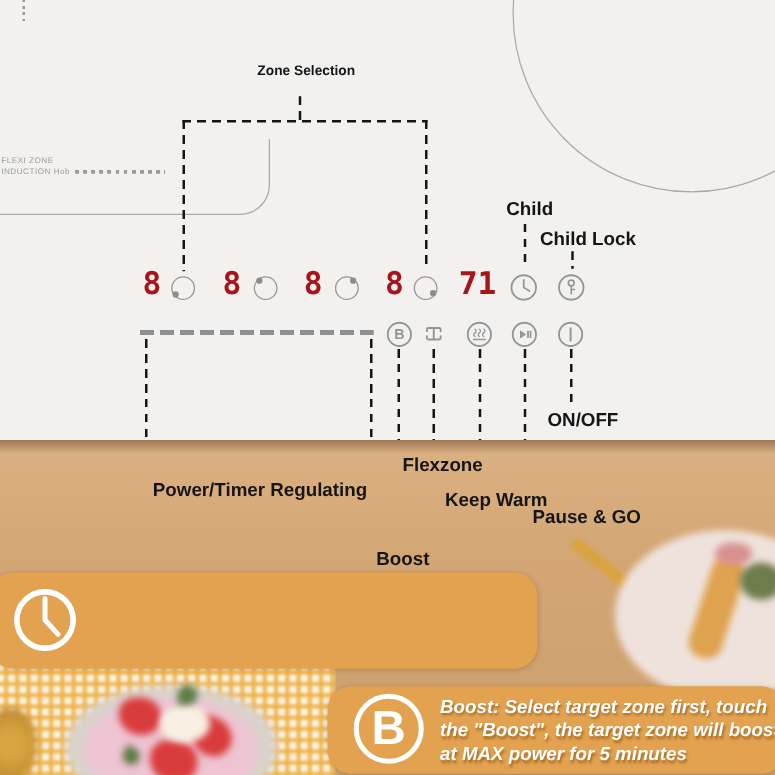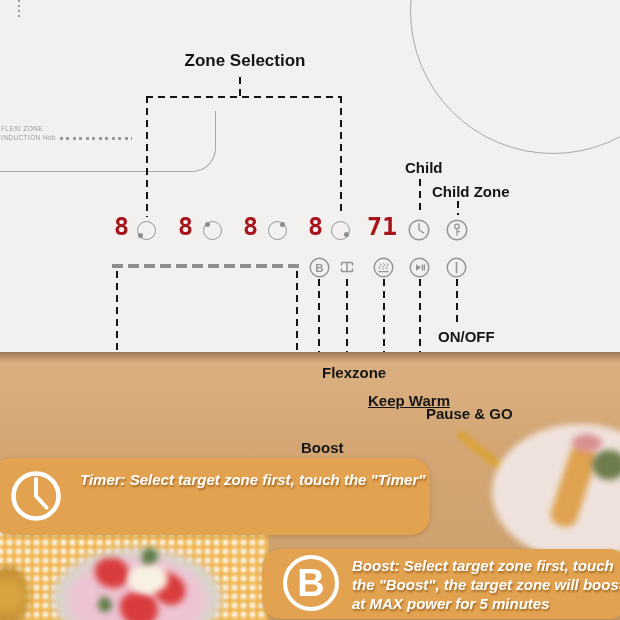--- a/index.html
+++ b/index.html
@@ -27,21 +27,21 @@
   .brand-dots{display:inline-block;width:72px;height:3.5px;margin-left:4px;
     background:repeating-linear-gradient(90deg,#9a9a9a 0 3px,transparent 3px 6.5px);}
 
   
   .vdash{position:absolute;width:2px;
     background:repeating-linear-gradient(180deg,var(--ink) 0 7px,transparent 7px 12px);}
   .hdash{position:absolute;height:2px;
     background:repeating-linear-gradient(90deg,var(--ink) 0 7px,transparent 7px 12px);}
 
   .lbl{position:absolute;color:var(--ink);font-weight:bold;font-size:15px;white-space:nowrap;}
-  .lbl-big{font-size:17px;}
+  .lbl-big{font-size:11px;}
 
   
   .seg{position:absolute;top:214px;font-family:"DejaVu Sans Mono",monospace;
     font-weight:bold;font-size:25px;color:var(--digit);letter-spacing:0px;line-height:1;}
   .zone-btn{position:absolute;top:221px;width:19px;height:19px;border:1.5px solid var(--icongray);
     border-radius:50%;background:transparent;cursor:pointer;}
   .zone-dot{position:absolute;width:5px;height:5px;border-radius:50%;background:#8c8c8c;}
   .dot-bl{left:0px;top:11px;} .dot-tl{left:1px;top:0px;}
   .dot-tr{right:1px;top:0px;} .dot-br{right:0px;top:10px;}
 
@@ -104,21 +104,21 @@
     </div>
 
     <div class="lbl lbl-big" style="left:150px;top:51px;width:190px;text-align:center;">Zone Selection</div>
     <div class="vdash" style="left:239px;top:77px;height:20px;"></div>
     <div class="hdash" style="left:146px;top:96px;width:196px;"></div>
     <div class="vdash" style="left:146px;top:96px;height:121px;"></div>
     <div class="vdash" style="left:340px;top:96px;height:119px;"></div>
 
     <div class="lbl" style="left:405px;top:159px;">Child</div>
     <div class="vdash" style="left:419px;top:179px;height:36px;"></div>
-    <div class="lbl" style="left:432px;top:183px;">Child Zone</div>
+    <div class="lbl" style="left:432px;top:183px;">Child Lock</div>
     <div class="vdash" style="left:457px;top:201px;height:14px;"></div>
 
     <span class="seg" style="left:114px;">8</span>
     <div class="zone-btn" style="left:137px;">
       <span class="zone-dot dot-bl"></span>
       </div>
 
     <span class="seg" style="left:178px;">8</span>
     <div class="zone-btn" style="left:203px;">
       <span class="zone-dot dot-tl"></span>
@@ -222,32 +222,32 @@
     <div class="straw blur3" style="left:95px;top:206px;width:34px;height:30px;"></div>
     <div class="straw blur3" style="left:120px;top:240px;width:38px;height:34px;"></div>
     <div class="straw blur3" style="left:152px;top:222px;width:34px;height:30px;transform:rotate(30deg);"></div>
     <div class="cream blur3"></div>
     <div class="leaf blur3" style="left:142px;top:196px;width:16px;height:16px;"></div>
     <div class="leaf blur3" style="left:98px;top:246px;width:14px;height:14px;transform:rotate(120deg);"></div>
     <div class="gold-spoon blur3"></div>
     <div class="photo-shade"></div>
   </div>
 
+  <div class="lbl" style="left:108px;top:384px;width:200px;text-align:center;">Power/Timer Regulating</div>
   <div class="lbl" style="left:322px;top:364px;">Flexzone</div>
-  <div class="lbl" style="left:368px;top:392px;text-decoration:underline;">Keep Warm</div>
+  <div class="lbl" style="left:356px;top:392px;">Keep Warm</div>
   <div class="lbl" style="left:426px;top:405px;">Pause &amp; GO</div>
   <div class="lbl" style="left:301px;top:439px;">Boost</div>
 
   <div class="banner" style="left:-8px;top:458px;width:438px;height:77px;">
     <svg width="52" height="52" viewBox="0 0 52 52" style="position:absolute;left:18px;top:12px;">
       <circle cx="26" cy="26" r="22.5" fill="none" stroke="#ffffff" stroke-width="4.5"></circle>
       <path d="M26 26 L26 9 M26 26 L36.5 37.5" fill="none" stroke="#ffffff" stroke-width="4" stroke-linecap="round"></path>
     </svg>
     <div class="banner-text" style="left:88px;top:13px;">
-      <div>Timer: Select target zone first, touch the "Timer"</div>
     </div>
   </div>
 
   <div class="banner" style="left:262px;top:549px;width:366px;height:70px;">
     <div class="b-circle" style="left:21px;top:6px;width:56px;height:56px;font-size:38px;">
       <span>B</span>
     </div>
     <div class="banner-text" style="left:90px;top:7px;line-height:19px;">
       <div>Boost: Select target zone first, touch</div>
       <div>the "Boost", the target zone will boost</div>

